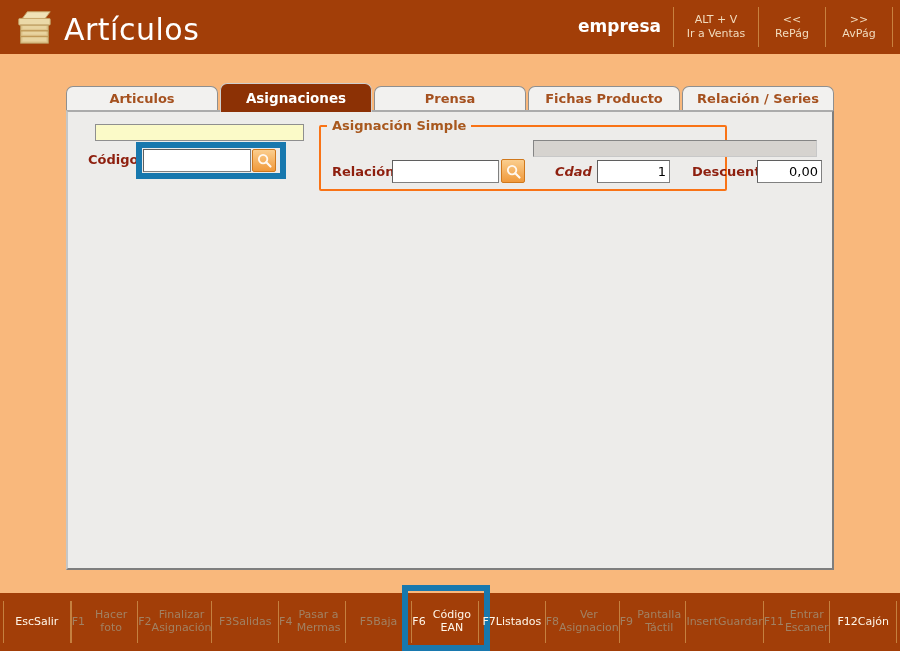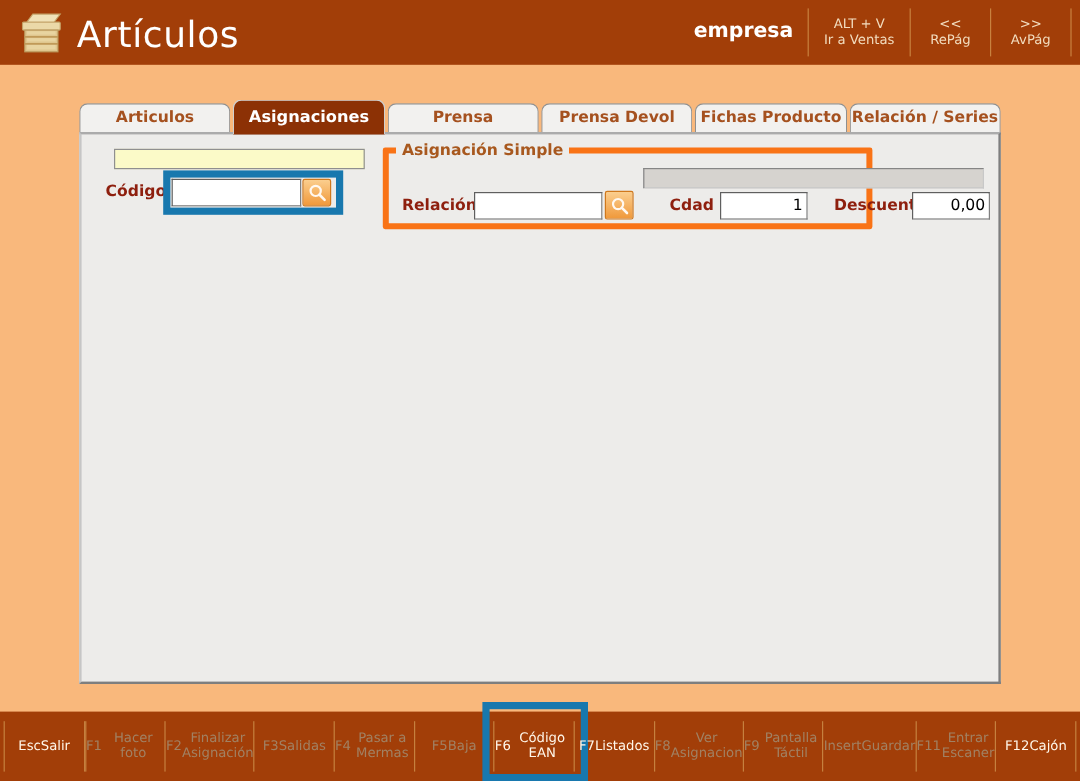--- a/index.html
+++ b/index.html
@@ -38,28 +38,28 @@
   .highlight-box { position: absolute; left: 68px; top: 30px; width: 150px; height: 37px;
                    border: 6px solid #1878AE; display: flex; align-items: center; gap: 1px; padding: 1px; }
   input[type="text"] { border: 1px solid #808080; border-top-color: #5F5F5F; border-left-color: #5F5F5F;
                        background: #FFFFFF; font-family: inherit; font-size: 13px; padding: 0 3px; outline: none; }
   .codigo-input { width: 108px; height: 23px; }
   .search-btn { width: 24px; height: 23px; border: 1px solid #D0781C; border-radius: 2px;
                 background: linear-gradient(#FBCE8E, #F0993B); display: flex; align-items: center;
                 justify-content: center; cursor: pointer; padding: 0; }
 
   fieldset.group { position: absolute; left: 251px; top: 6px; width: 408px; height: 73px;
-                   border: 5px solid #f97316; border-radius: 2px; }
+                   border: 2px solid #f97316; border-radius: 2px; }
   fieldset.group legend { margin-left: 6px; padding: 0 5px; font-size: 13px; font-weight: bold; color: #A8581E; }
   .gray-field { position: absolute; left: 212px; top: 7px; width: 284px; height: 17px;
                 background: #D6D3CF; border: 1px solid #858585; border-bottom-color: #C8C8C8; border-right-color: #C8C8C8; }
   .articulo-lbl { left: 11px; top: 31px; }
   .articulo-input { position: absolute; left: 71px; top: 27px; width: 107px; height: 23px; }
   .articulo-btn { position: absolute; left: 180px; top: 26px; height: 24px; }
-  .cdad-lbl { left: 234px; top: 31px; }
+  .cdad-lbl { left: 234px; top: 31px; font-style: italic; }
   .cdad-input { position: absolute; left: 276px; top: 27px; width: 73px; height: 23px; text-align: right; }
   .desc-lbl { left: 371px; top: 31px; }
   .desc-input { position: absolute; left: 436px; top: 27px; width: 65px; height: 23px; text-align: right; }
 
   
   footer { position: absolute; left: 0; top: 593px; width: 900px; height: 58px;
            background: #A23E08; display: flex; align-items: stretch; padding: 0 3px; }
   .fsep { width: 1px; background: #C5803F; margin: 8px 0; align-self: stretch; }
   .fkey { flex: 1; display: flex; flex-direction: row; align-items: center; justify-content: center;
           color: #A18163; font-size: 11px; line-height: 1.18; text-align: center; position: relative; cursor: default; }
@@ -152,23 +152,20 @@
       </div>
 
       <div class="tab active">
         <span>Asignaciones</span>
       </div>
 
       <div class="tab">
         <span>Prensa</span>
       </div>
 
-      <div class="tab">
-        <span>Prensa Devol</span>
-      </div>
 
       <div class="tab">
         <span>Fichas Producto</span>
       </div>
 
       <div class="tab">
         <span>Relación / Series</span>
       </div>
     </nav>
 

